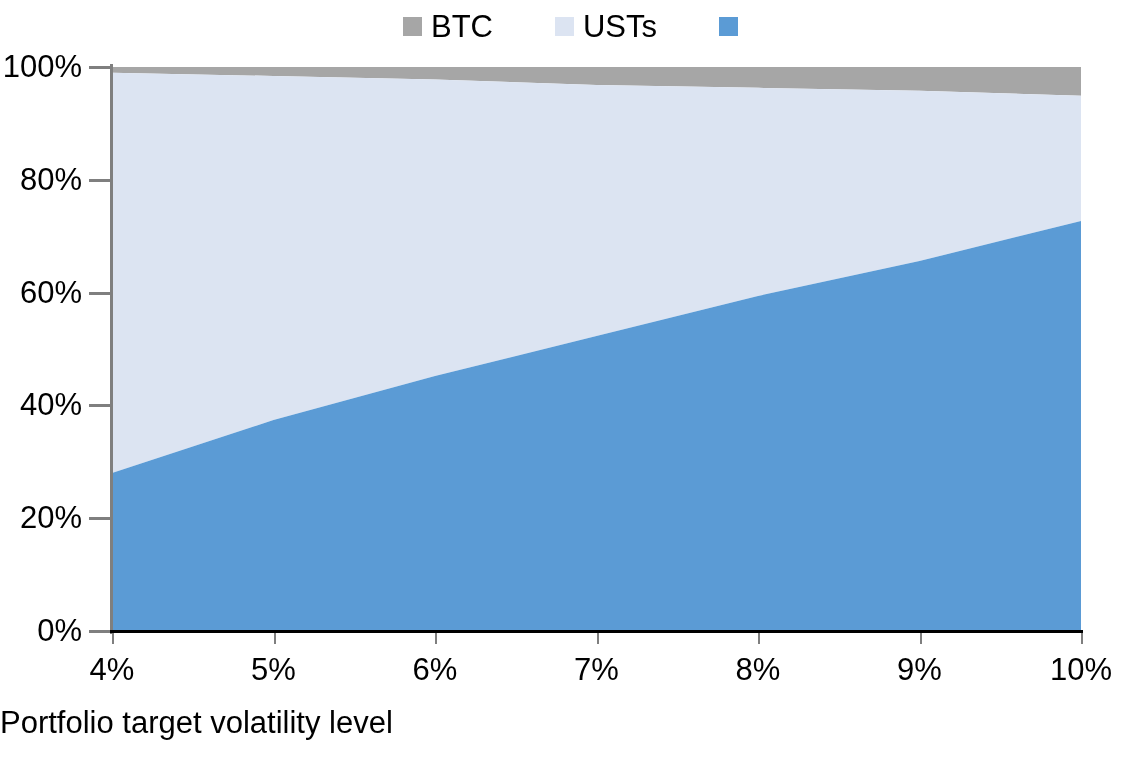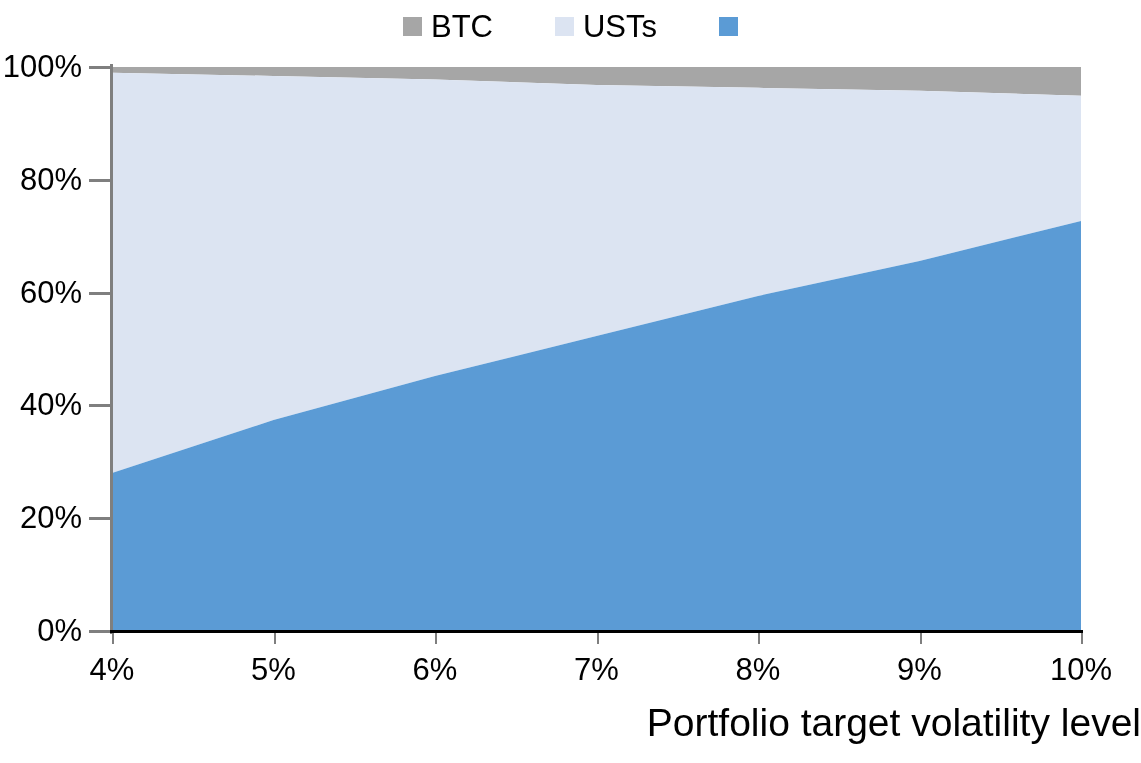--- a/index.html
+++ b/index.html
@@ -117,22 +117,22 @@
     line-height: 31px;
     white-space: nowrap;
   }
 
   
   #x-axis-title {
     position: absolute;
     left: 0;
     top: 706px;
     width: 1141px;
-    text-align: right;
-    font-size: 39px;
+    text-align: left;
+    font-size: 31px;
     line-height: 34px;
     white-space: nowrap;
   }
 </style>
 </head>
 <body>
 
 <div id="chart-root">
 
   <div id="legend">

